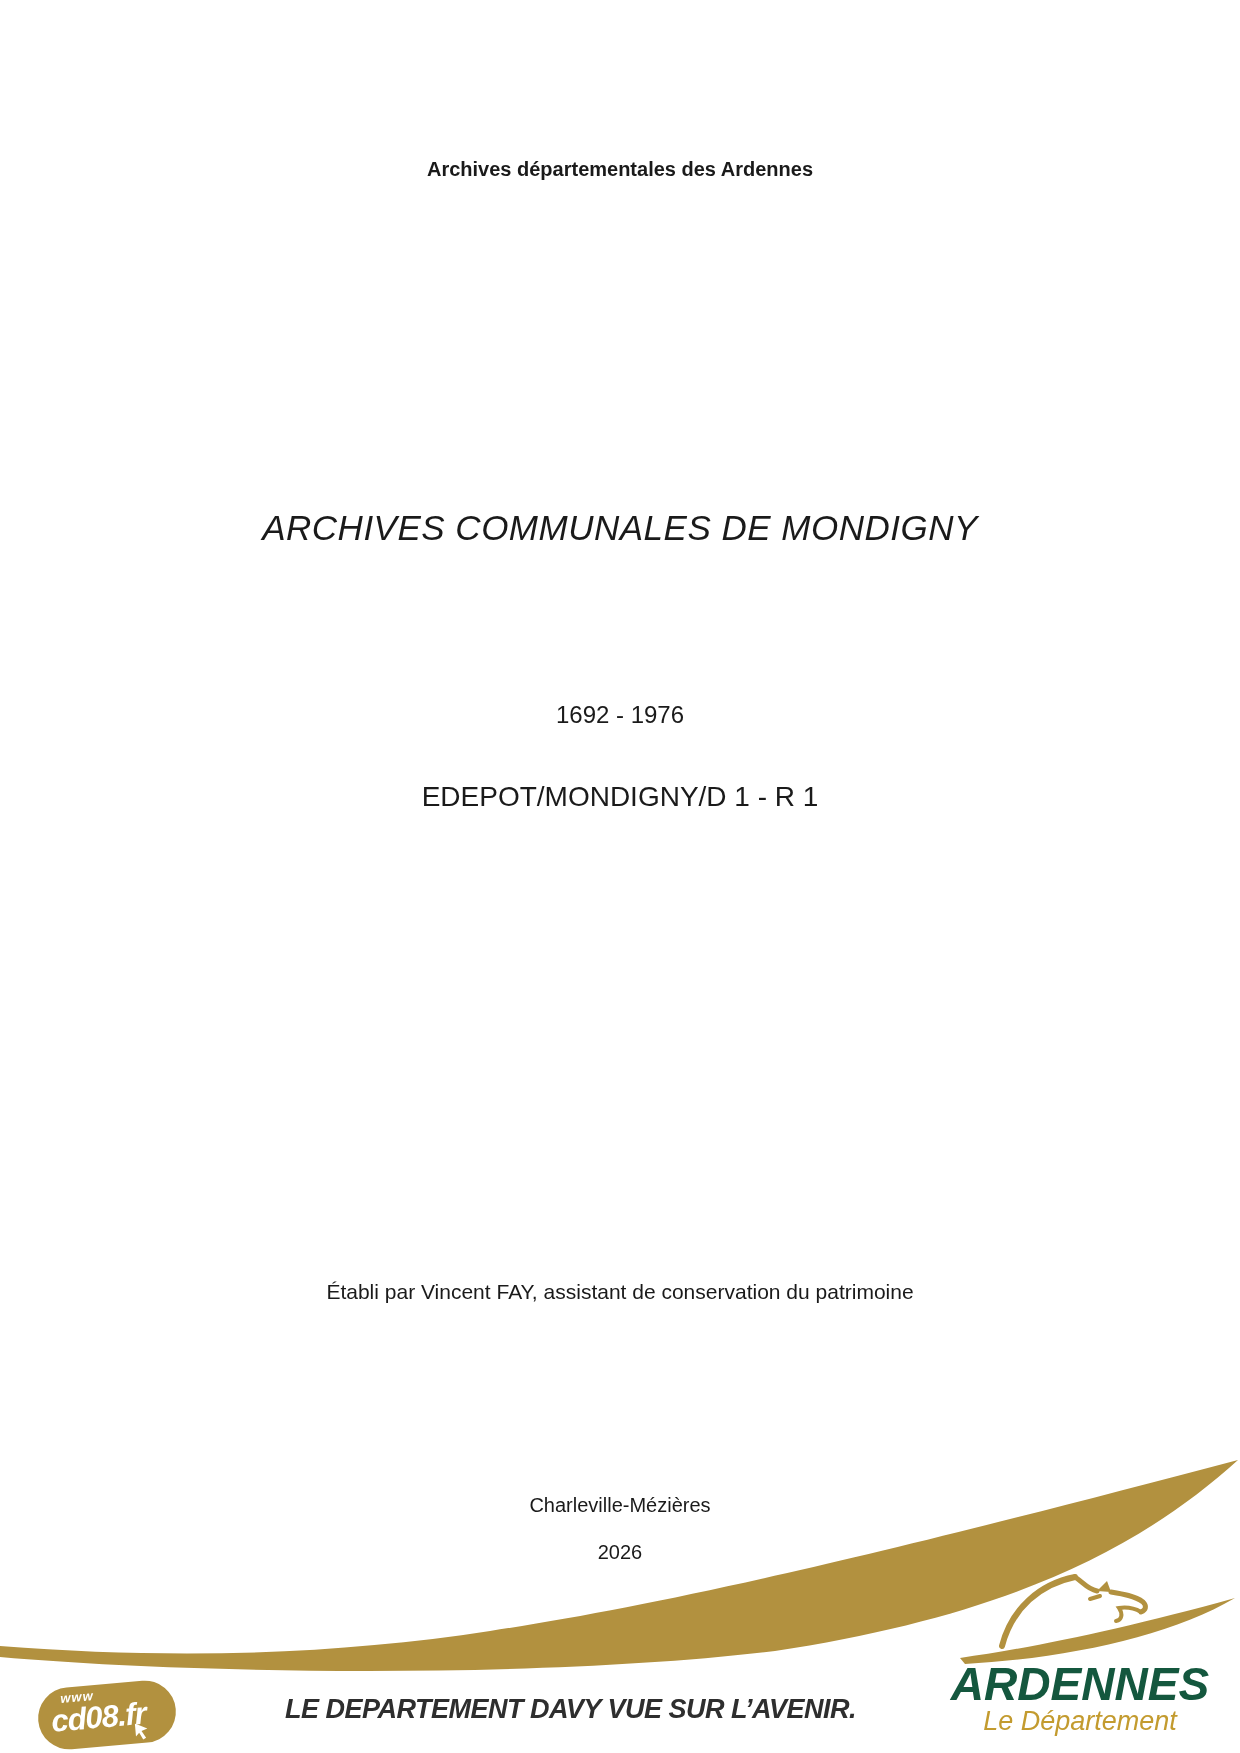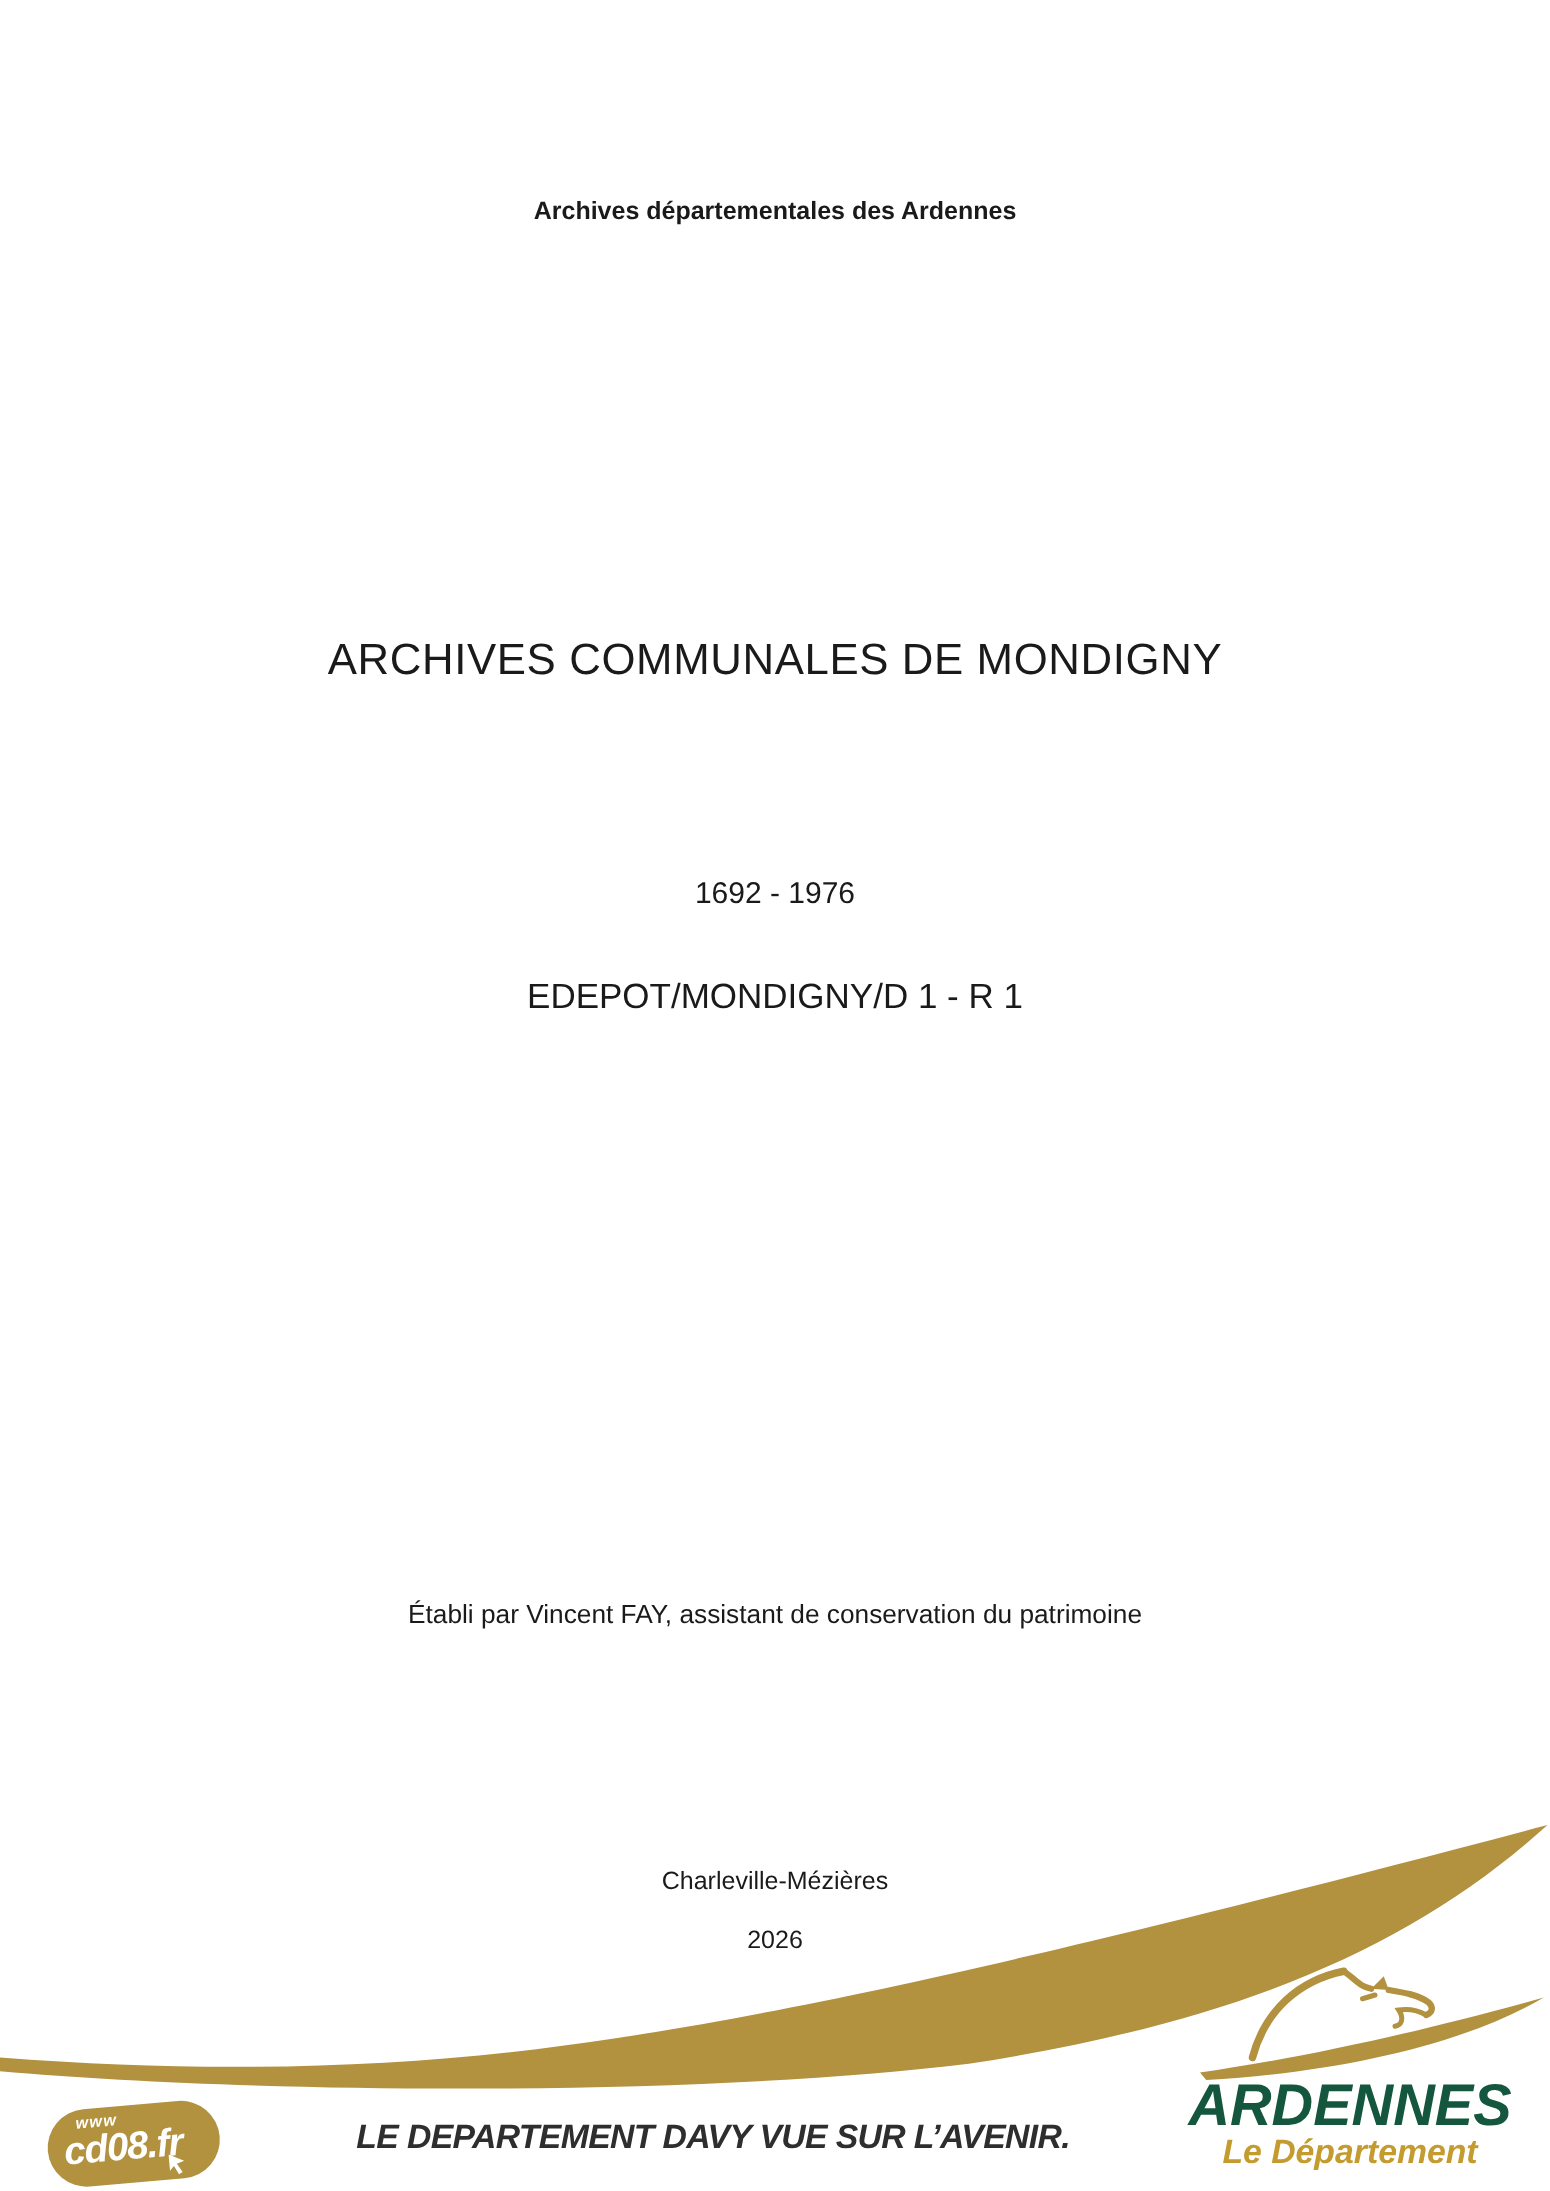--- a/index.html
+++ b/index.html
@@ -12,21 +12,21 @@
   .page{
     position:relative;
     width:1240px;height:1753px;
     background:#ffffff;
     font-family:"Liberation Sans",sans-serif;
     color:#1a1a1a;
     overflow:hidden;
   }
   .centered{position:absolute;left:0;width:100%;text-align:center;}
   .institution{top:158px;font-size:20px;font-weight:bold;}
-  .title{top:508px;font-size:35px;font-weight:normal;margin:0;letter-spacing:0.5px;}
+  .title{top:508px;font-size:35px;font-weight:normal;margin:0;letter-spacing:0.5px;font-style:italic;}
   .daterange{top:701px;font-size:24px;}
   .reference{top:781px;font-size:28px;}
   .description{
     position:absolute;top:843px;left:165px;width:910px;
     text-align:center;font-size:21px;line-height:30px;margin:0;
   }
   .credits{
     position:absolute;top:1277px;left:160px;width:920px;
     text-align:center;font-size:21px;line-height:30px;
   }
@@ -59,21 +59,21 @@
 
   .ardennes{position:absolute;left:920px;top:1550px;width:320px;height:200px;}
   .ardennes .boar{position:absolute;left:40px;top:8px;display:block;}
   .ardennes .brand{
     position:absolute;top:106px;left:0;width:320px;text-align:center;
     font-size:47px;font-weight:bold;font-style:italic;
     color:var(--green);letter-spacing:0px;transform:scaleX(0.98);
   }
   .ardennes .brand-sub{
     position:absolute;top:156px;left:0;width:320px;text-align:center;
-    font-size:27px;font-weight:bold;font-style:italic;
+    font-size:27px;font-weight:normal;font-style:italic;
     color:var(--gold-bright);
   }
 </style>
 </head>
 <body>
 
 <div class="page">
 
   <div class="centered institution">Archives départementales des Ardennes</div>
 

